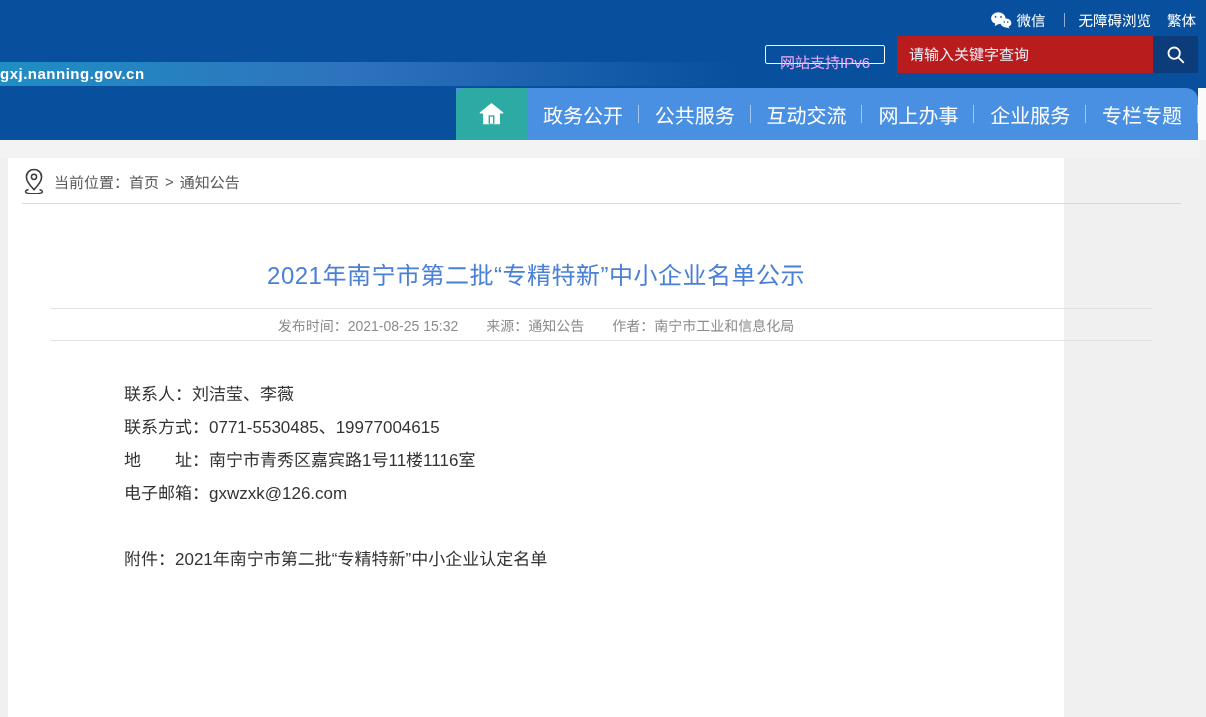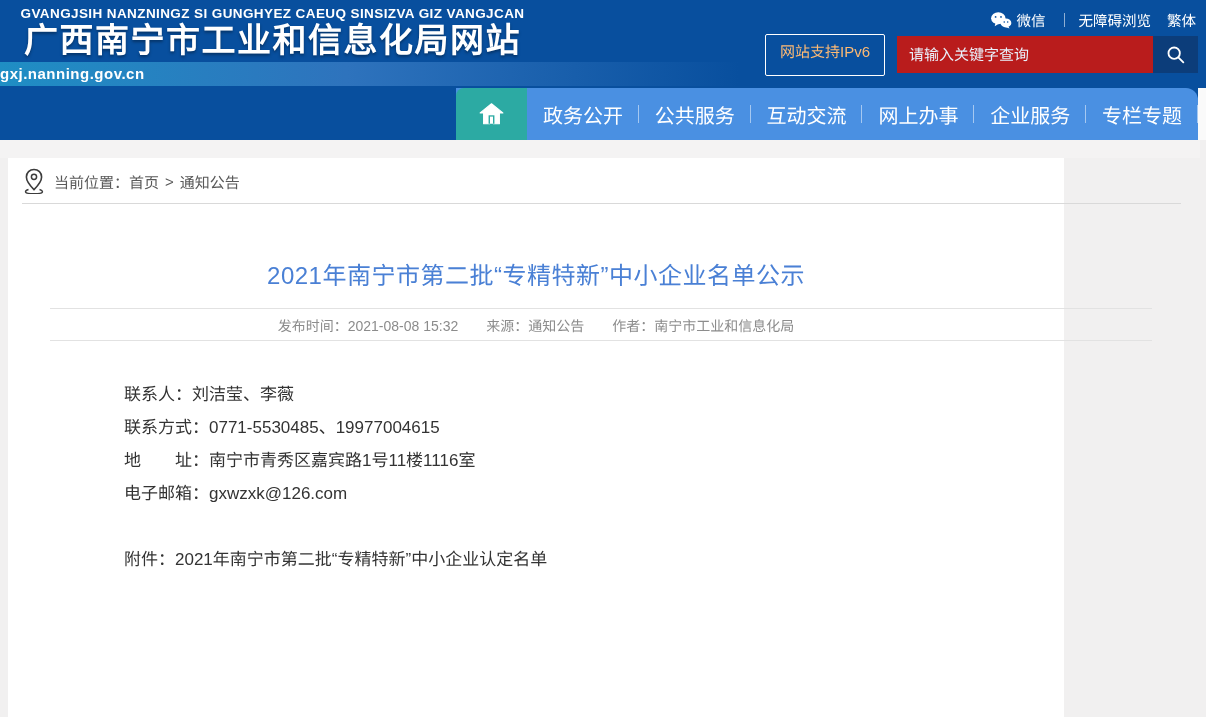--- a/index.html
+++ b/index.html
@@ -23,22 +23,22 @@
                    font-size:15px; font-weight:bold; line-height:24px; letter-spacing:.5px; }
 
   .top-links { position:absolute; top:9px; right:10px; display:flex; align-items:center;
                color:#fff; font-size:14.5px; }
   .top-links .tl-item { display:flex; align-items:center; cursor:pointer; }
   .wechat-svg { width:22px; height:18px; margin-right:5px; }
   .tl-divider { width:1px; height:14px; background:rgba(255,255,255,.55); margin:0 14px 0 18px; }
   .tl-gap { margin-left:16px; }
 
   .search-row { position:absolute; top:36px; right:8px; height:37px; display:flex; align-items:center; }
-  .ipv6-badge { height:42px; padding:0 14px; border:1px solid #fff; border-radius:2px;
-                color:#fdba74; font-size:15px; line-height:33px; margin-right:12px; white-space:nowrap; }
+  .ipv6-badge { height:19px; padding:0 14px; border:1px solid #fff; border-radius:2px;
+                color:#f0abfc; font-size:15px; line-height:33px; margin-right:12px; white-space:nowrap; }
   .search-input { width:256px; height:37px; background:#b91c1c; border:none; outline:none;
                   color:#fff; font-size:15px; padding:0 12px;
                   font-family:"Liberation Sans","DejaVu Sans",sans-serif; }
   .search-input::placeholder { color:#e9f1fb; opacity:1; }
   .search-btn { width:45px; height:37px; background:#0c3d7a; border:none; cursor:pointer;
                 display:flex; align-items:center; justify-content:center; }
 
   
   .nav { position:absolute; left:456px; top:88px; width:742px; height:52px;
          background:#4a90e2; border-radius:0 12px 0 0; display:flex; }
@@ -81,24 +81,20 @@
 
   .right-strip { position:absolute; right:0; top:140px; width:6px; height:577px; background:#f1f0f0; }
 </style>
 </head>
 <body>
 
 <div id="screen">
 
   <div class="header">
 
-    <div class="masthead">
-      <div class="zhuang-line">GVANGJSIH NANZNINGZ SI GUNGHYEZ CAEUQ SINSIZVA GIZ VANGJCAN</div>
-      <div class="site-title">广西南宁市工业和信息化局网站</div>
-    </div>
 
     <div class="url-band">
       <span>gxj.nanning.gov.cn</span>
     </div>
 
     <div class="top-links">
       <div class="tl-item">
         <svg class="wechat-svg" viewBox="0 0 24 20">
           <ellipse cx="9" cy="8" rx="8" ry="6.6" fill="#fff"></ellipse>
           <path d="M6 13 L5 17 L9.5 14.2 Z" fill="#fff"></path>
@@ -163,21 +159,21 @@
       <span class="crumb-sep">&gt;</span>
       <span class="crumb-link">通知公告</span>
     </div>
     <div class="rule-breadcrumb"></div>
 
     <h1 class="article-title">2021年南宁市第二批“专精特新”中小企业名单公示</h1>
 
     <div class="rule-meta-top"></div>
     <div class="meta-row">
       <span class="meta-item">
-        <span>发布时间：</span><span>2021-08-08 15:32</span>
+        <span>发布时间：</span><span>2021-08-25 15:32</span>
       </span>
       <span class="meta-item">
         <span>来源：</span><span>通知公告</span>
       </span>
       <span class="meta-item">
         <span>作者：</span><span>南宁市工业和信息化局</span>
       </span>
     </div>
     <div class="rule-meta-bottom"></div>
 

